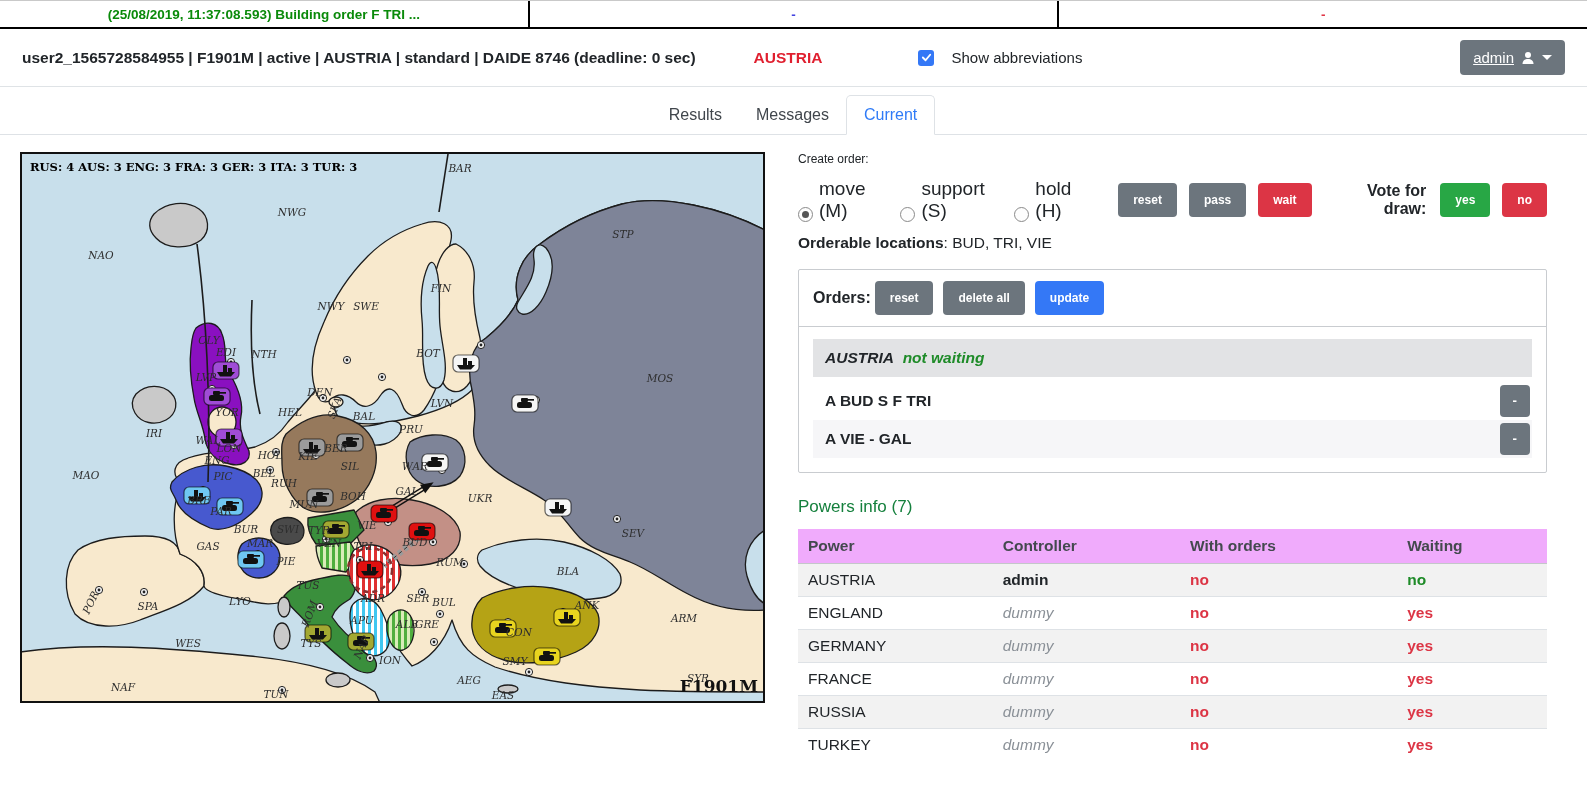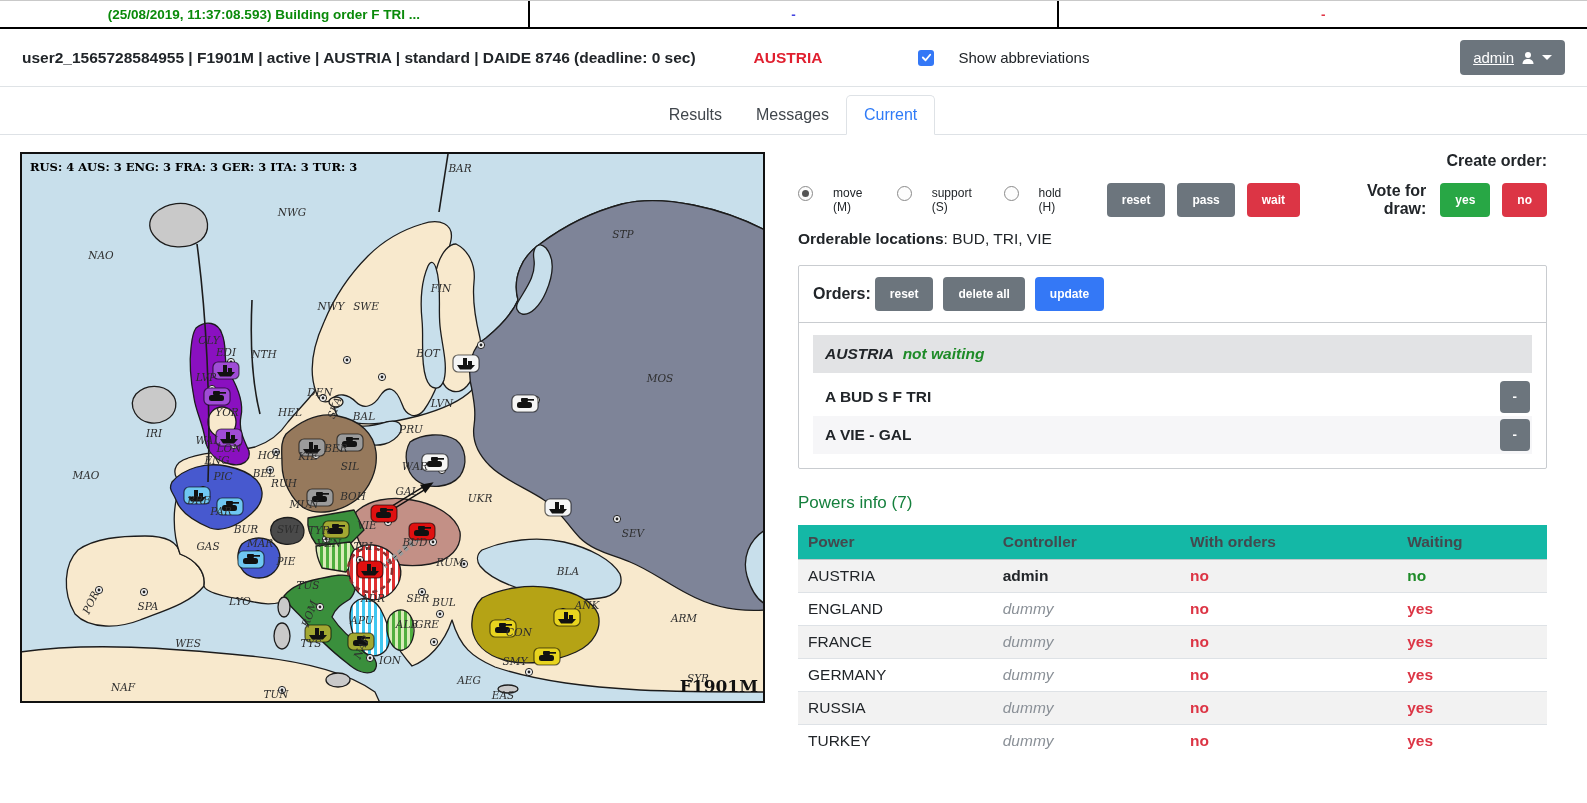--- a/index.html
+++ b/index.html
@@ -15,21 +15,21 @@
   .status-cell{flex:1;display:flex;align-items:center;justify-content:center;
                font-weight:bold;font-size:13.5px;white-space:nowrap;overflow:hidden;}
   .status-cell + .status-cell{border-left:2px solid #000;}
   .status-left{color:var(--status-green);}
   .status-mid{color:#4343e0;}
   .status-right{color:#e03545;}
   
   .header{display:flex;align-items:center;height:57px;padding:0 22px;}
   .game-info{font-weight:bold;font-size:15.5px;}
   .power-name{color:#e01f2f;font-weight:bold;font-size:15.5px;margin-left:58px;}
-  .abbrev{display:flex;align-items:center;gap:24px;margin-left:96px;cursor:pointer;}
+  .abbrev{display:flex;align-items:center;gap:17px;margin-left:96px;cursor:pointer;}
   .checkbox{width:16px;height:16px;border-radius:3px;background:var(--blue);display:inline-flex;
             align-items:center;justify-content:center;}
   .checkbox svg{width:11px;height:11px;}
   .user-btn{margin-left:auto;display:flex;align-items:center;gap:7px;background:var(--gray);
             border:none;border-radius:4px;color:#fff;font-size:15px;padding:9px 13px;cursor:pointer;}
   .user-btn .user-name{text-decoration:underline;}
   .caret{width:0;height:0;border-left:5px solid transparent;border-right:5px solid transparent;
          border-top:5px solid #fff;display:inline-block;}
   .header-divider{border-bottom:1px solid #dfe3e6;}
   
@@ -37,23 +37,23 @@
         padding-top:10px;height:48px;}
   .tab{padding:10px 17px;color:#40464c;font-size:16px;cursor:pointer;margin-bottom:0;}
   .tab.active{color:var(--link-blue);background:#fff;border:1px solid #dee2e6;border-bottom:1px solid #fff;
               border-radius:5px 5px 0 0;margin-bottom:-1px;}
   
   .main{display:flex;gap:33px;padding:17px 40px 0 20px;}
   .map-wrap{width:745px;height:551px;flex:none;}
   .map-wrap svg{display:block;}
   .right-panel{flex:1;min-width:0;}
   
-  .co-title{font-weight:bold;font-size:16px;text-align:right;}
+  .co-title{font-weight:normal;font-size:12px;}
   .co-row{display:flex;align-items:center;margin-top:12px;}
-  .radio-opt{display:flex;align-items:flex-start;gap:20px;margin-right:18px;font-size:12px;color:#212529;cursor:pointer;}
+  .radio-opt{display:flex;align-items:flex-end;gap:6px;margin-right:18px;font-size:19px;color:#212529;cursor:pointer;}
   .radio{width:15px;height:15px;border-radius:50%;border:1px solid #8a8a8a;background:#fdfdfd;position:relative;flex:none;}
   .radio.sel::after{content:"";position:absolute;inset:3px;border-radius:50%;background:#555;}
   .btn{border:none;border-radius:4px;color:#fff;font-weight:bold;font-size:12px;
        padding:10px 15px;cursor:pointer;white-space:nowrap;}
   .btn-gray{background:var(--gray);} .btn-red{background:var(--red);}
   .btn-green{background:var(--green);} .btn-blue{background:var(--blue);}
   .co-row .btn{margin-left:12px;}
   .vote-label{font-weight:bold;font-size:16px;margin-left:26px;text-align:right;}
   .orderable{margin-top:12px;font-size:15.5px;}
   .orderable .b{font-weight:bold;margin-top:16px;}
@@ -66,21 +66,21 @@
   .power-status{background:#e2e3e5;padding:10px 12px;font-weight:bold;font-size:15.5px;margin-bottom:5px;font-style:italic;}
   .power-status .st{color:var(--text-green);margin-left:5px;}
   .order-row{display:flex;align-items:center;justify-content:space-between;
              padding:3px 2px 3px 12px;font-weight:bold;font-size:15.5px;}
   .order-row.alt{background:#f6f6f8;}
   .order-row .btn-minus{background:var(--gray);color:#fff;border:none;border-radius:4px;
              font-weight:bold;padding:9px 13px;line-height:14px;cursor:pointer;}
   
   .powers-title{color:#15803d;font-size:17px;margin:24px 0 12px;}
   table.powers{width:100%;border-collapse:collapse;font-size:15.5px;}
-  table.powers th{background:#14b8a6;color:#43494e;text-align:left;font-weight:bold;
+  table.powers th{background:#f0abfc;color:#43494e;text-align:left;font-weight:bold;
                   padding:8px 10px;border-bottom:1px solid #c4c7ca;}
   table.powers td{padding:7px 10px;border-top:1px solid #dee2e6;}
   table.powers tbody tr:nth-child(odd){background:#f2f2f2;}
   td.ctrl-user{font-weight:bold;}
   td.ctrl-dummy{font-style:italic;color:#8a9097;}
   .val-red{color:var(--red);font-weight:bold;}
   .val-green{color:var(--text-green);font-weight:bold;}
   th.c1,td.c1{width:26%;} th.c2,td.c2{width:25%;} th.c3,td.c3{width:29%;} th.c4,td.c4{width:20%;}
   
   .map-label{font-family:"DejaVu Serif","Liberation Serif",serif;font-style:italic;
@@ -647,27 +647,27 @@
             <td class="c3"><span class="val-red">no</span></td>
             <td class="c4"><span class="val-green">no</span></td>
           </tr>
           <tr>
             <td class="c1">ENGLAND</td>
             <td class="c2 ctrl-dummy">dummy</td>
             <td class="c3"><span class="val-red">no</span></td>
             <td class="c4"><span class="val-red">yes</span></td>
           </tr>
           <tr>
-            <td class="c1">FRANCE</td>
+            <td class="c1">GERMANY</td>
             <td class="c2 ctrl-dummy">dummy</td>
             <td class="c3"><span class="val-red">no</span></td>
             <td class="c4"><span class="val-red">yes</span></td>
           </tr>
           <tr>
-            <td class="c1">GERMANY</td>
+            <td class="c1">FRANCE</td>
             <td class="c2 ctrl-dummy">dummy</td>
             <td class="c3"><span class="val-red">no</span></td>
             <td class="c4"><span class="val-red">yes</span></td>
           </tr>
           <tr>
             <td class="c1">RUSSIA</td>
             <td class="c2 ctrl-dummy">dummy</td>
             <td class="c3"><span class="val-red">no</span></td>
             <td class="c4"><span class="val-red">yes</span></td>
           </tr>

